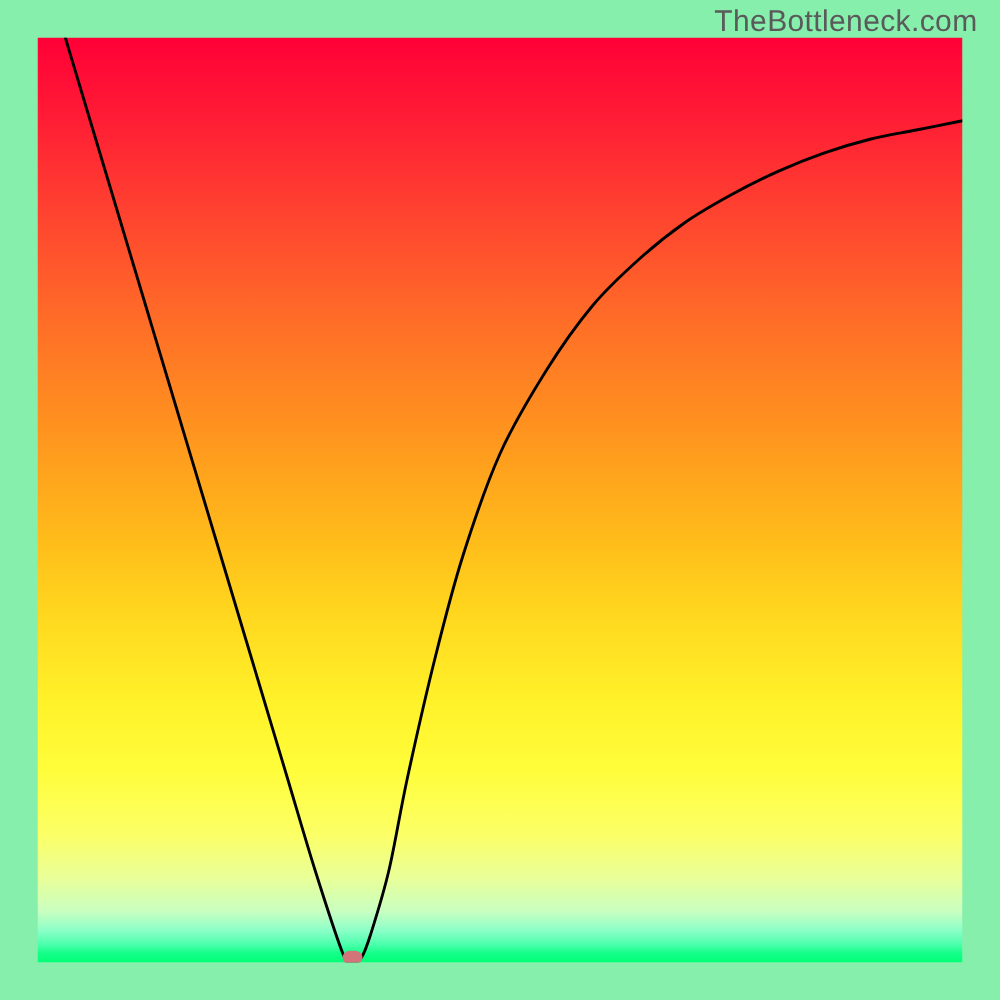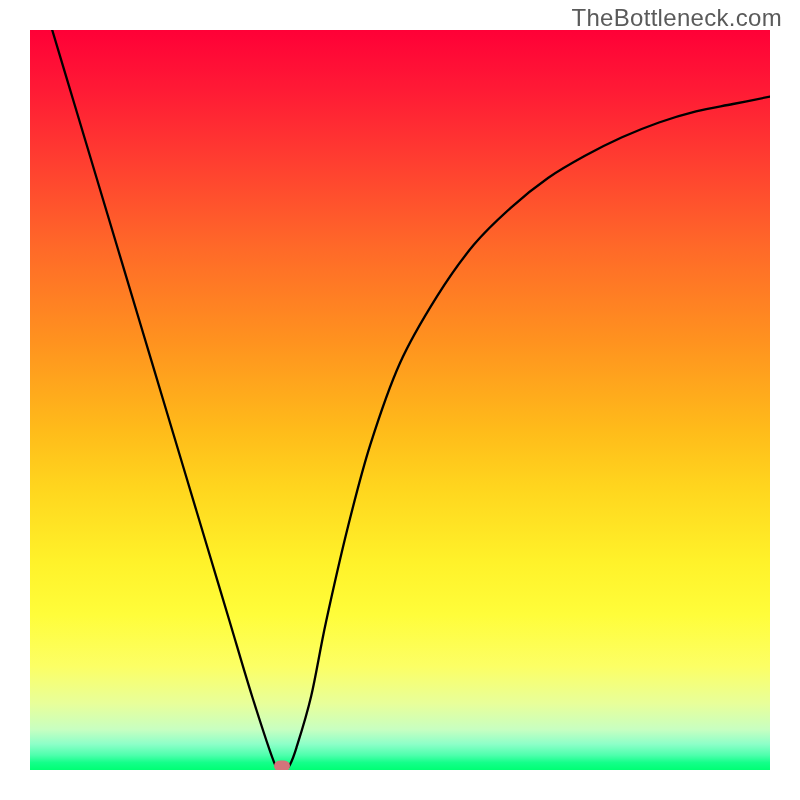--- a/index.html
+++ b/index.html
@@ -8,21 +8,21 @@
     width: 800px;
     height: 800px;
     background: #000;
     overflow: hidden;
     font-family: Arial, Helvetica, sans-serif;
   }
   .frame {
     position: relative;
     width: 800px;
     height: 800px;
-    background: #ffffff;
+    background: #86efac;
   }
   .watermark {
     position: absolute;
     top: 4px;
     right: 18px;
     color: #5a5a5a;
     font-size: 24px;
     font-weight: 500;
     letter-spacing: 0.3px;
     user-select: none;

